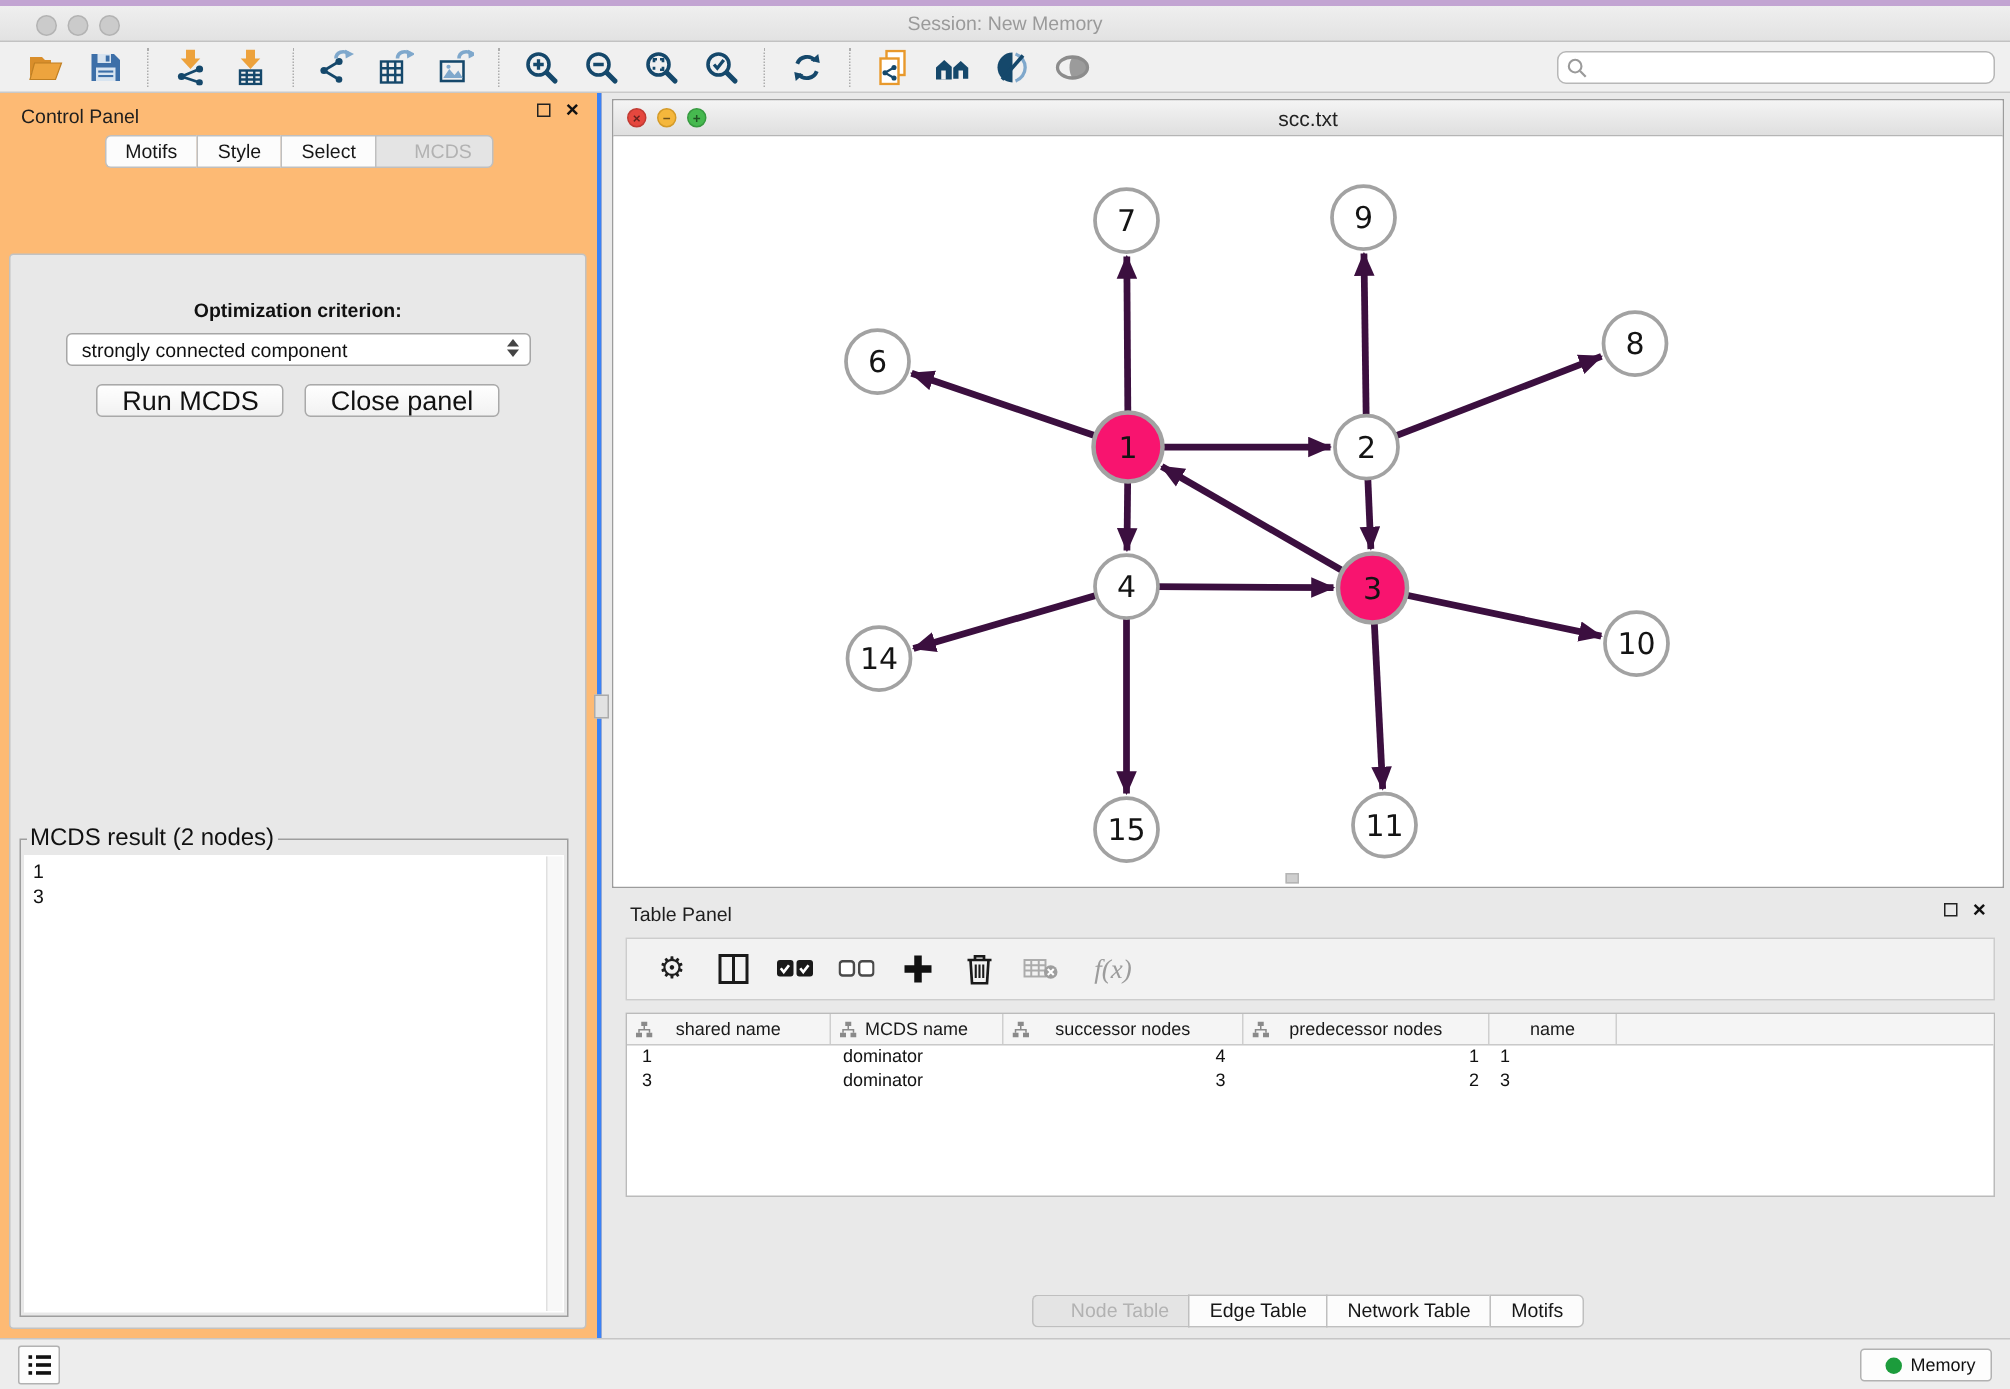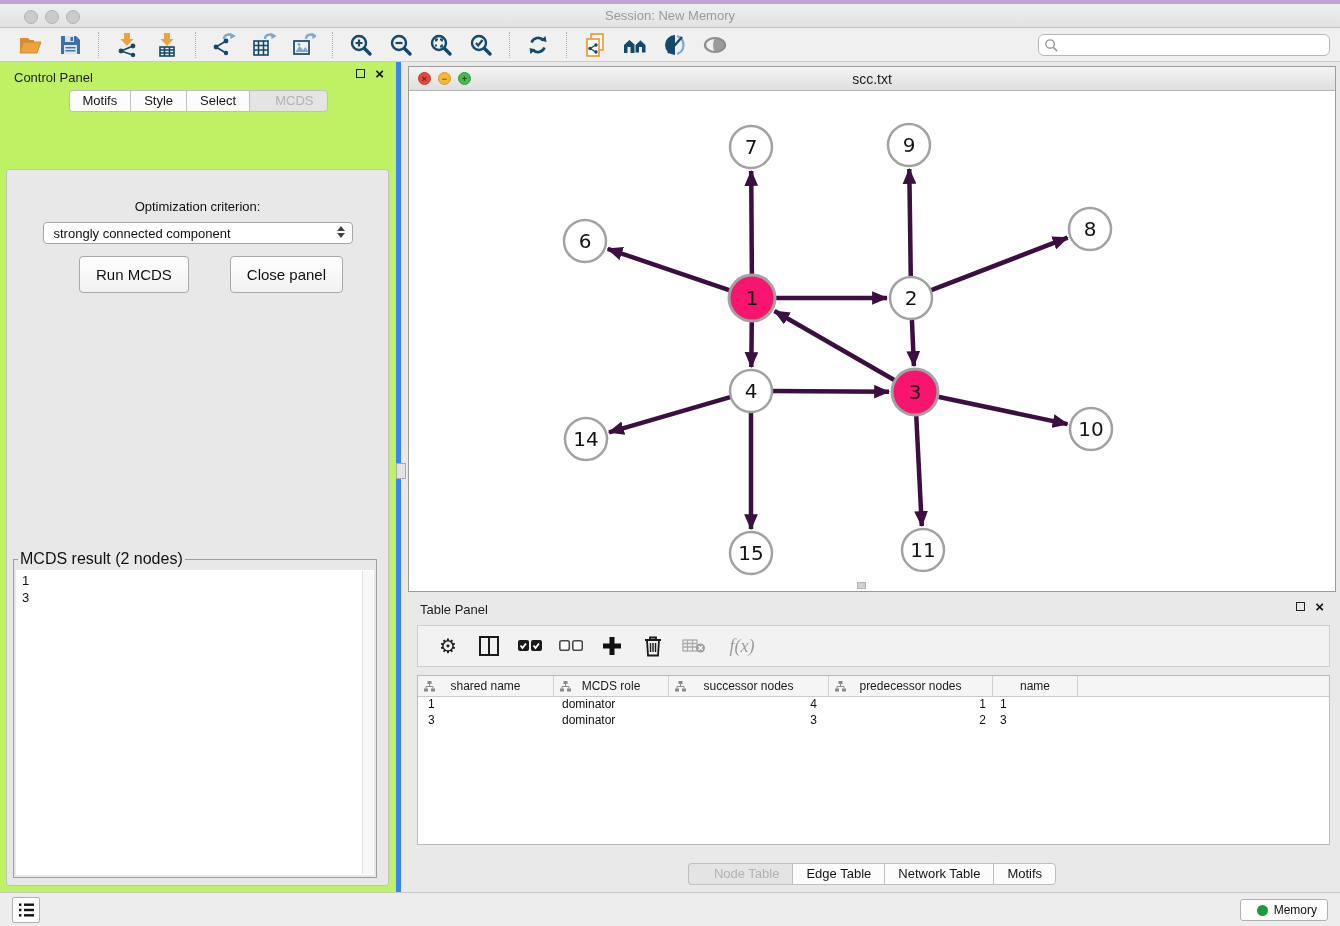--- a/index.html
+++ b/index.html
@@ -21,44 +21,44 @@
   .tb-btn { width:34px; height:30px; display:flex; align-items:center; justify-content:center; margin:0 3px; }
   .tb-btn svg { width:24px; height:24px; }
   .tb-sep { width:1px; height:26px; border-left:1px dotted #ADADAD; margin:0 8px; }
   .searchbox { position:absolute; right:10px; top:6px; width:292px; height:22px; background:#FFF;
     border:1px solid #B7B7B7; border-radius:6px; display:flex; align-items:center; padding-left:5px; }
   .searchbox input { border:none; outline:none; flex:1; font-size:12px; height:18px; background:transparent;
     font-family:"Liberation Sans",sans-serif; }
 
   
   .control-panel { position:absolute; left:0; top:62px; width:401px; bottom:34px;
-    background:#bef264; border-right:5px solid #3b82f6; }
+    background:#fdba74; border-right:3px solid #3b82f6; }
   .cp-header { position:relative; height:28px; padding:8px 0 0 14px; font-size:13px; color:#1E1E1E; }
   .panel-ctrls { position:absolute; right:12px; top:7px; display:flex; gap:10px; align-items:center; }
   .float-ic { width:9px; height:9px; border:1.5px solid #222; display:inline-block; }
   .close-ic { font-size:15px; font-weight:bold; color:#111; line-height:9px; }
   .tabs-row { display:flex; justify-content:center; position:relative; z-index:2; }
   .tab { padding:2px 13px 3px; font-size:13px; color:#161616; background:#FCFCFC;
     border:1px solid #BFBFBF; border-right:none; }
   .tab:first-child { border-radius:4px 0 0 4px; }
   .tab:last-child { border-right:1px solid #BFBFBF; border-radius:0 4px 4px 0; }
   .tab.active { background:#E4E4E4; color:#B2B2B2;padding-left:25px; }
   .cp-body { position:absolute; left:6px; right:7px; top:107px; bottom:6px;
     border:1px solid #C2C2C2; border-radius:3px; background:#E8E8E8; }
-  .opt-label { text-align:center; margin-top:29px; font-size:13px; color:#111; }
+  .opt-label { text-align:center; margin-top:29px; font-size:13px; color:#111;font-weight:bold; }
   .crit-select { position:relative; margin:8px auto 0; width:310px; height:22px; background:#FFF;
     border:1px solid #A6A6A6; border-radius:4px; font-size:13px; color:#111;
     display:flex; align-items:center; padding-left:10px; }
   .sel-arrows { position:absolute; right:7px; top:3px; display:flex; flex-direction:column; gap:2px; }
   .sel-arrows i { width:0; height:0; border-left:4px solid transparent; border-right:4px solid transparent; }
   .sel-arrows i.up { border-bottom:5px solid #444; }
   .sel-arrows i.dn { border-top:5px solid #444; }
   .btn-row { display:flex; justify-content:center; gap:14px; margin-top:12px; }
-  .pbtn { height:37px; padding:0 16px; font-size:15px; color:#111; background:linear-gradient(#FFFFFF,#F1F1F1);
-    border:1px solid #A9A9A9; border-radius:4px; display:flex; align-items:center;margin-left:27px; }
+  .pbtn { height:22px; padding:0 16px; font-size:18px; color:#111; background:linear-gradient(#FFFFFF,#F1F1F1);
+    border:1px solid #A9A9A9; border-radius:4px; display:flex; align-items:center; }
   .result-fs { position:absolute; left:6px; right:11px; top:380px; bottom:7px;
     border:1px solid #9E9E9E; padding:2px; background:#E8E8E8; }
   .result-fs legend { font-size:16px; color:#111; padding:0 2px; margin-left:2px; }
   .result-inner { position:relative; width:100%; height:100%; background:#FFF; }
   .result-lines { padding:2px 6px; font-size:13px; color:#111; line-height:17px; }
   .result-scroll { position:absolute; top:1px; bottom:1px; right:1px; width:11px;
     background:#F8F8F8; border-left:1px solid #E0E0E0; }
 
   
   .net-window { position:absolute; left:408px; top:66px; width:928px; height:526px;
@@ -80,21 +80,21 @@
     background:#E2E2E2; border:1px solid #ABABAB; }
 
   
   .table-panel { position:absolute; left:408px; top:595px; width:928px; height:293px; background:#E9E9E9; }
   .tp-header { position:relative; height:26px; padding:7px 0 0 12px; font-size:13px; color:#1E1E1E; }
   .tp-toolbar { position:absolute; left:9px; right:6px; top:30px; height:42px; background:#F2F2F2;
     border:1px solid #CDCDCD; display:flex; align-items:center; gap:17px; padding-left:18px; }
   .tp-btn { display:flex; align-items:center; justify-content:center; width:24px; height:24px; }
   .gear-glyph { font-size:20px; color:#1E1E1E; line-height:22px; }
   .fx-glyph { font-family:"Liberation Serif", serif; font-style:italic; font-size:18px; color:#9C9C9C; }
-  .node-table { position:absolute; left:9px; right:6px; top:80px; height:170px; background:#FFF;
+  .node-table { position:absolute; left:9px; right:6px; top:80px; height:123px; background:#FFF;
     border:1px solid #BBB; }
   .thead { display:flex; height:21px; background:#F5F5F5; border-bottom:1px solid #C9C9C9; }
   .th { position:relative; border-right:1px solid #CFCFCF; font-size:12px; color:#1A1A1A;
     display:flex; align-items:center; justify-content:center; }
   .th .hier { position:absolute; left:6px; top:5px; }
   .trow { display:flex; height:16px; font-size:12px; color:#111; }
   .td { overflow:hidden; white-space:nowrap; }
   .td.l1 { padding-left:10px; } .td.l2 { padding-left:8px; } .td.l5 { padding-left:7px; }
   .td.r { text-align:right; } .td.r3 { padding-right:12px; } .td.r4 { padding-right:7px; }
   .tp-tabs { position:absolute; left:0; right:0; top:268px; display:flex; justify-content:center; }
@@ -445,21 +445,21 @@
         </div>
         <div class="th" style="width: 115px;">
           <svg class="hier" width="11" height="11" viewBox="0 0 11 11">
             <g fill="#8A8A8A">
               <rect x="3.5" y="0" width="4" height="3"></rect>
               <rect x="0" y="7.5" width="4" height="3"></rect>
               <rect x="7" y="7.5" width="4" height="3"></rect>
             </g>
             <path stroke="#8A8A8A" stroke-width="1" fill="none" d="M5.5 3v2.5M2 7.5V5.5h7v2"></path>
           </svg>
-          <span>MCDS role</span>
+          <span>MCDS name</span>
         </div>
         <div class="th" style="width: 160px;">
           <svg class="hier" width="11" height="11" viewBox="0 0 11 11">
             <g fill="#8A8A8A">
               <rect x="3.5" y="0" width="4" height="3"></rect>
               <rect x="0" y="7.5" width="4" height="3"></rect>
               <rect x="7" y="7.5" width="4" height="3"></rect>
             </g>
             <path stroke="#8A8A8A" stroke-width="1" fill="none" d="M5.5 3v2.5M2 7.5V5.5h7v2"></path>
           </svg>

